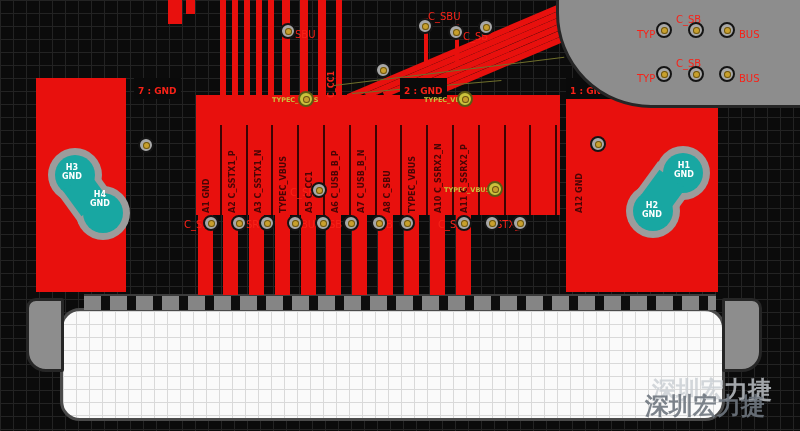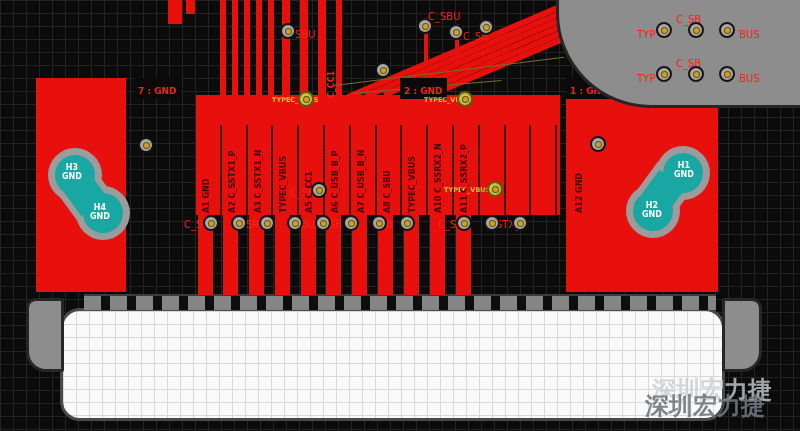--- a/index.html
+++ b/index.html
@@ -131,21 +131,21 @@
     <div class="h-g" style="left:2px;top:2px;width:54px;height:54px;"></div>
     <div class="h-g" style="left:30px;top:40px;width:54px;height:54px;"></div>
     <div class="h-gb" style="left:17px;top:26px;width:44px;height:44px;transform:rotate(54deg);"></div>
     <div class="h-t" style="left:9px;top:9px;width:40px;height:40px;"></div>
     <div class="h-t" style="left:37px;top:47px;width:40px;height:40px;"></div>
     <div class="h-tb" style="left:23px;top:32px;width:32px;height:32px;transform:rotate(54deg);"></div>
     <div class="hlbl" style="left:8px;top:17px;width:36px;">
       <div>H3</div>
         <div>GND</div>
     </div>
-    <div class="hlbl" style="left:36px;top:57px;width:36px;">
+    <div class="hlbl" style="left:36px;top:44px;width:36px;">
       <div>H4</div>
         <div>GND</div>
     </div>
   </div>
 
   <div class="heart" style="left:624px;top:144px;">
     <div class="h-g" style="left:32px;top:2px;width:54px;height:54px;"></div>
     <div class="h-g" style="left:2px;top:40px;width:54px;height:54px;"></div>
     <div class="h-gb" style="left:17px;top:26px;width:44px;height:44px;transform:rotate(-54deg);"></div>
     <div class="h-t" style="left:39px;top:9px;width:40px;height:40px;"></div>

